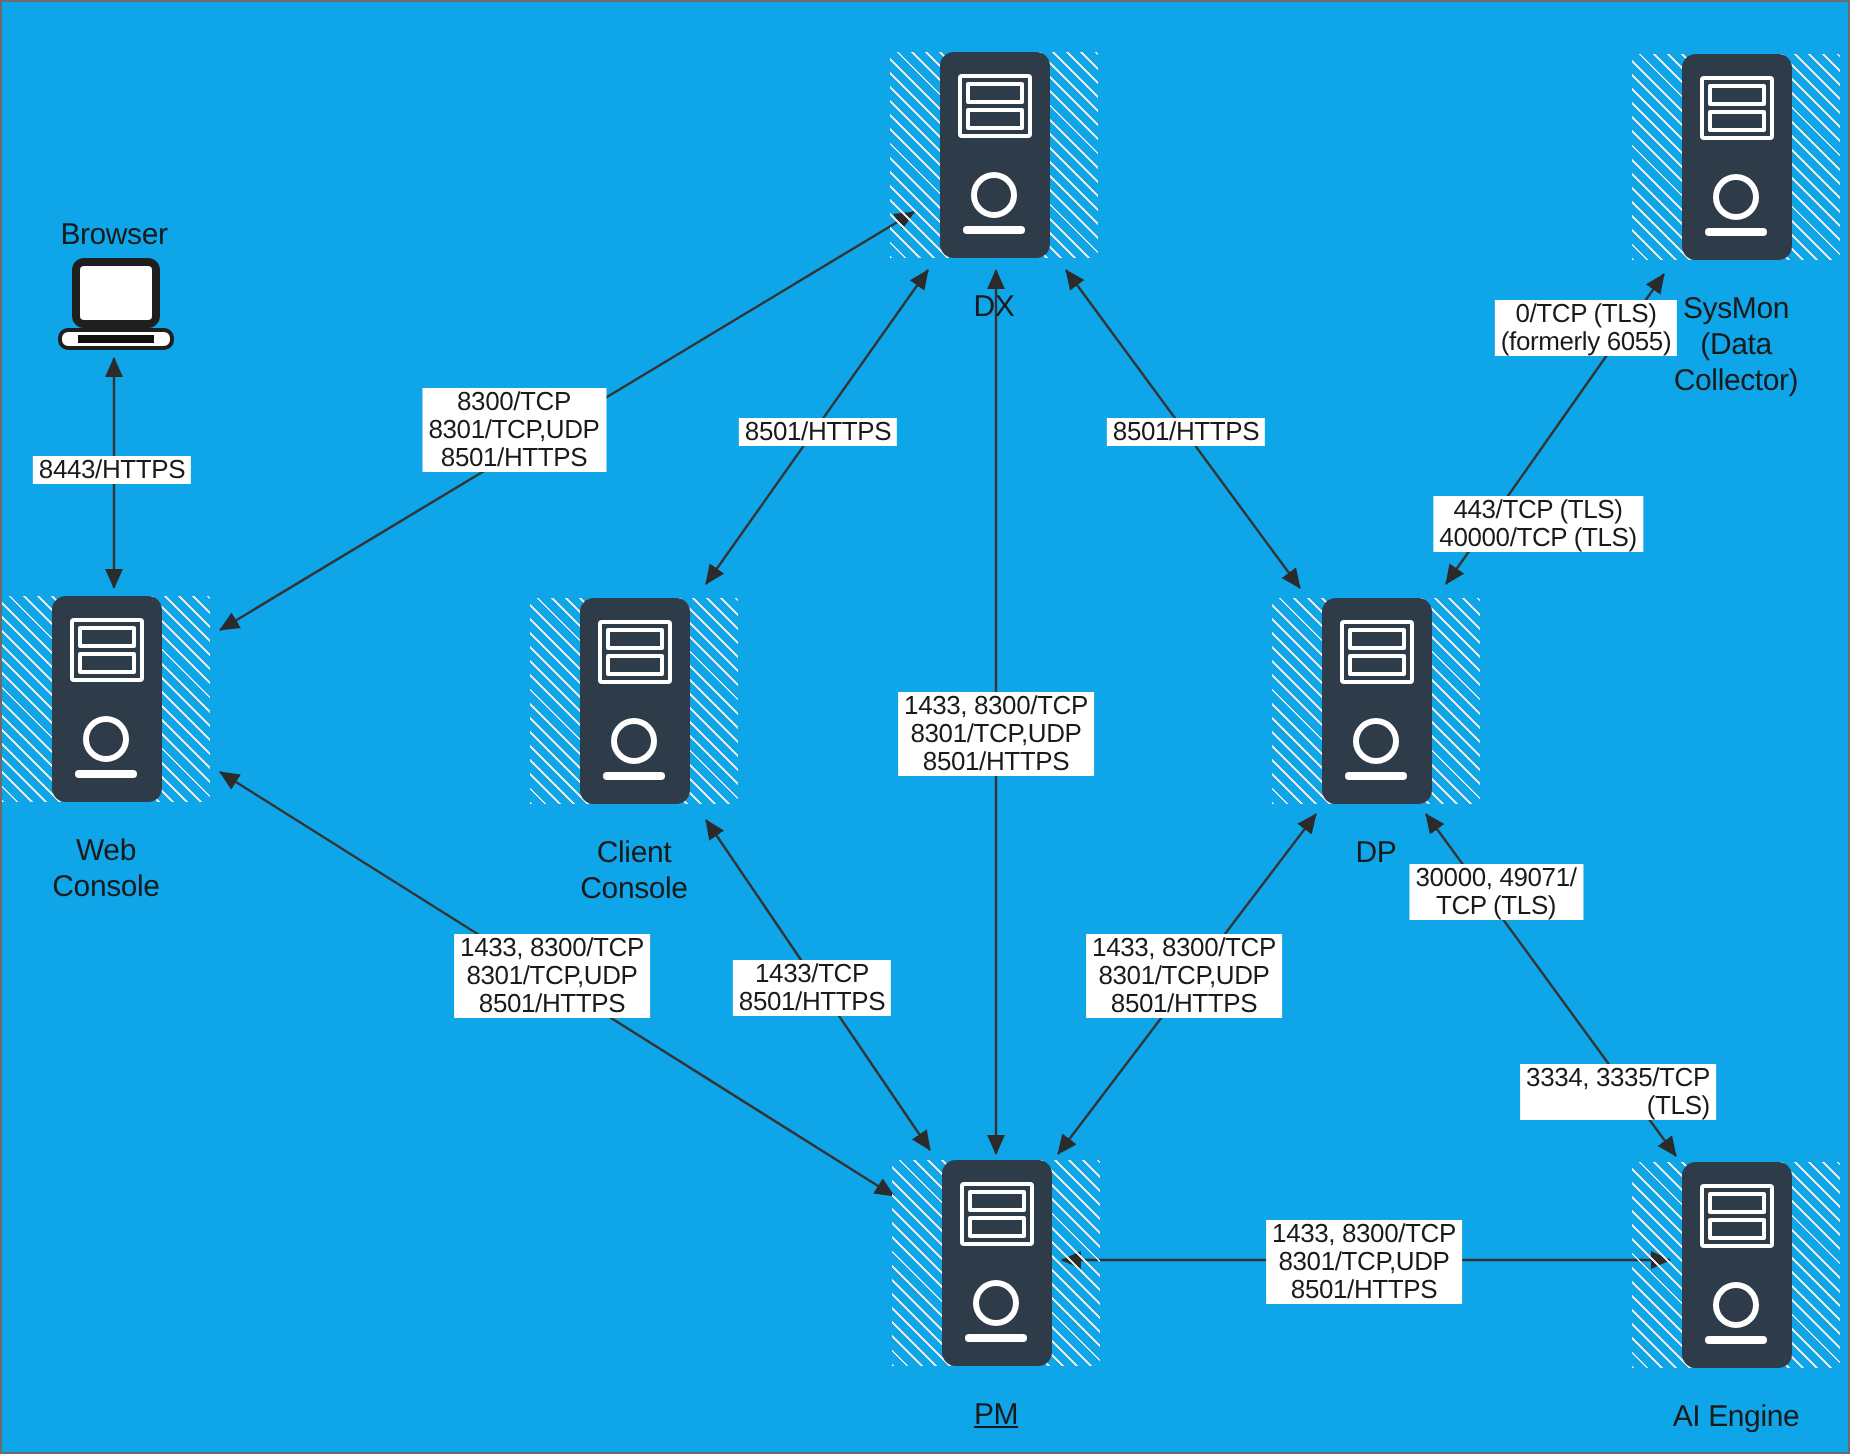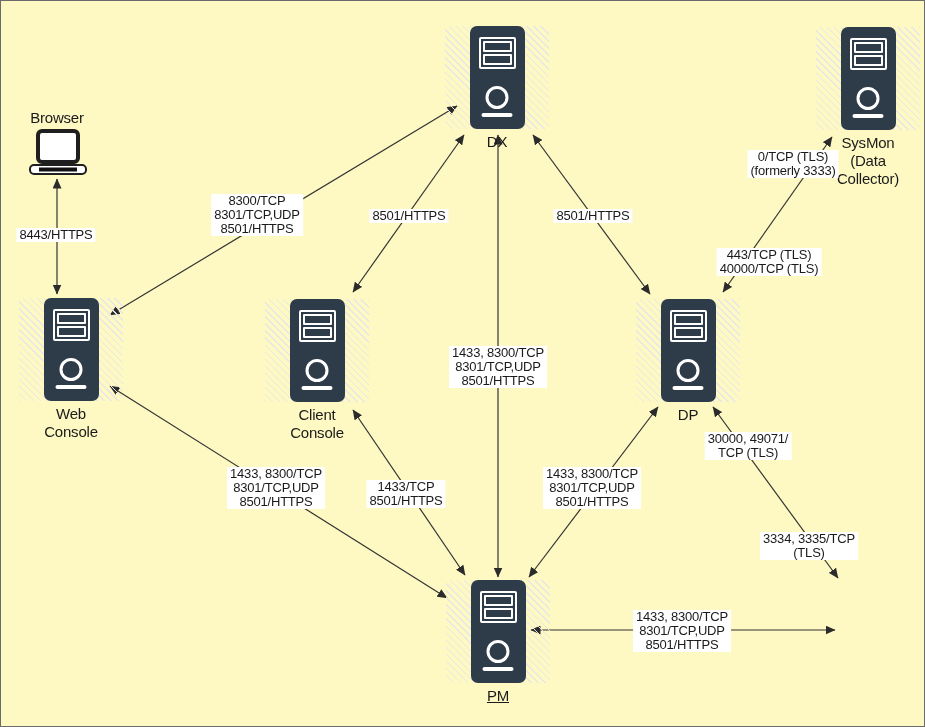--- a/index.html
+++ b/index.html
@@ -1,20 +1,20 @@
 <!DOCTYPE html>
 <html><head>
 <meta charset="utf-8">
 <style>
   html,body{margin:0;padding:0;background:#fff;}
   .canvas{
     position:relative;
     width:923px;height:725px;
     border:1px solid #6b6b6b;
-    background:#fef9c3;
+    background:#0ea5e9;
     font-family:"Liberation Sans",sans-serif;
     color:#1a1a1a;
     overflow:hidden;
   }
   svg.wires{position:absolute;left:0;top:0;z-index:1;}
   
   .node{position:absolute;width:104px;text-align:center;z-index:2;}
   .hatch{
     position:absolute;left:0;top:0;width:104px;height:103px;
     background:repeating-linear-gradient(45deg,#e7e7e7 0,#e7e7e7 1px,transparent 1px,transparent 5px);
@@ -32,21 +32,21 @@
   .power{
     position:absolute;left:50%;top:60px;transform:translateX(-50%);
     width:17px;height:17px;border:3px solid #fff;border-radius:50%;
     box-sizing:content-box;
   }
   .vent{
     position:absolute;left:50%;top:87px;transform:translateX(-50%);
     width:31px;height:4px;background:#fff;border-radius:2px;
   }
   .nlabel{
-    position:relative;margin-top:4px;font-size:15px;line-height:18px;
+    position:relative;margin-top:16px;font-size:15px;line-height:18px;
     white-space:pre-line;letter-spacing:-0.2px;
   }
   
   .browser-node{position:absolute;width:80px;text-align:center;z-index:2;}
   .browser-node .nlabel{margin:0 0 2px 0;}
   
   .elabel{
     position:absolute;z-index:3;transform:translateX(-50%);
     background:#fff;padding:0 3px;
     font-size:13px;line-height:14px;text-align:center;
@@ -81,21 +81,21 @@
 
   <div class="browser-node" style="left:16px;top:108px;">
     <div class="nlabel">Browser</div>
     <svg width="60" height="50" viewBox="0 0 60 50">
       <rect x="11" y="2" width="40" height="31" rx="4" fill="#fff" stroke="#1f1f1f" stroke-width="4"></rect>
       <rect x="3" y="36" width="56" height="9" rx="4" fill="#fff" stroke="#1f1f1f" stroke-width="2"></rect>
       <rect x="12" y="38.5" width="38" height="4" fill="#111"></rect>
     </svg>
   </div>
 
-  <div class="node" style="left:18px;top:297px;">
+  <div class="node" style="left:0;top:297px;">
     <div class="hatch"></div>
     <div class="server">
       <div class="bays">
           <div class="bay"></div>
           <div class="bay"></div>
         </div>
       <div class="power"></div>
       <div class="vent"></div>
     </div>
     <div class="nlabel">Web
@@ -163,43 +163,55 @@
       <div class="bays">
           <div class="bay"></div>
           <div class="bay"></div>
         </div>
       <div class="power"></div>
       <div class="vent"></div>
     </div>
     <div class="nlabel">PM</div>
   </div>
 
+  <div class="node" style="left:815px;top:580px;">
+    <div class="hatch"></div>
+    <div class="server">
+      <div class="bays">
+          <div class="bay"></div>
+          <div class="bay"></div>
+        </div>
+      <div class="power"></div>
+      <div class="vent"></div>
+    </div>
+    <div class="nlabel">AI Engine</div>
+  </div>
 
   <div class="elabel" style="left:55px;top:227px;">8443/HTTPS</div>
   <div class="elabel" style="left:256px;top:193px;">8300/TCP
 8301/TCP,UDP
 8501/HTTPS</div>
   <div class="elabel" style="left:408px;top:208px;">8501/HTTPS</div>
   <div class="elabel" style="left:592px;top:208px;">8501/HTTPS</div>
   <div class="elabel" style="left:497px;top:345px;">1433, 8300/TCP
 8301/TCP,UDP
 8501/HTTPS</div>
   <div class="elabel" style="left:792px;top:149px;">0/TCP (TLS)
-(formerly 3333)</div>
+(formerly 6055)</div>
   <div class="elabel" style="left:768px;top:247px;">443/TCP (TLS)
 40000/TCP (TLS)</div>
   <div class="elabel" style="left:275px;top:466px;">1433, 8300/TCP
 8301/TCP,UDP
 8501/HTTPS</div>
   <div class="elabel" style="left:405px;top:479px;">1433/TCP
 8501/HTTPS</div>
   <div class="elabel" style="left:591px;top:466px;">1433, 8300/TCP
 8301/TCP,UDP
 8501/HTTPS</div>
   <div class="elabel" style="left:747px;top:431px;">30000, 49071/
 TCP (TLS)</div>
-  <div class="elabel" style="left:808px;top:531px;">3334, 3335/TCP
+  <div class="elabel" style="left:808px;top:531px;text-align:right;">3334, 3335/TCP
 (TLS)</div>
   <div class="elabel" style="left:681px;top:609px;">1433, 8300/TCP
 8301/TCP,UDP
 8501/HTTPS</div>
 
 </div>
 
 </body></html>

